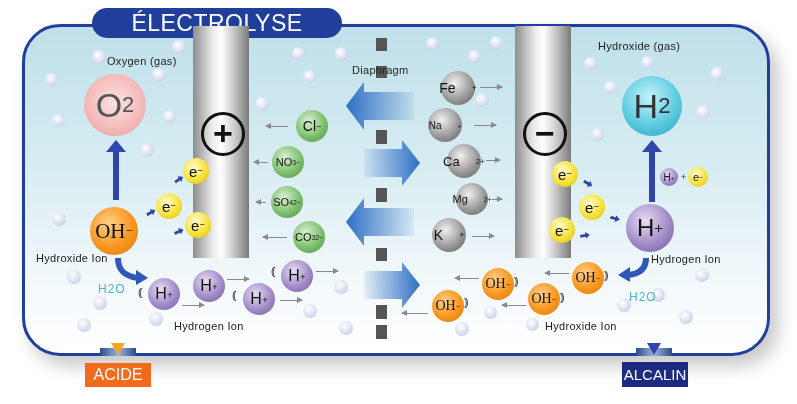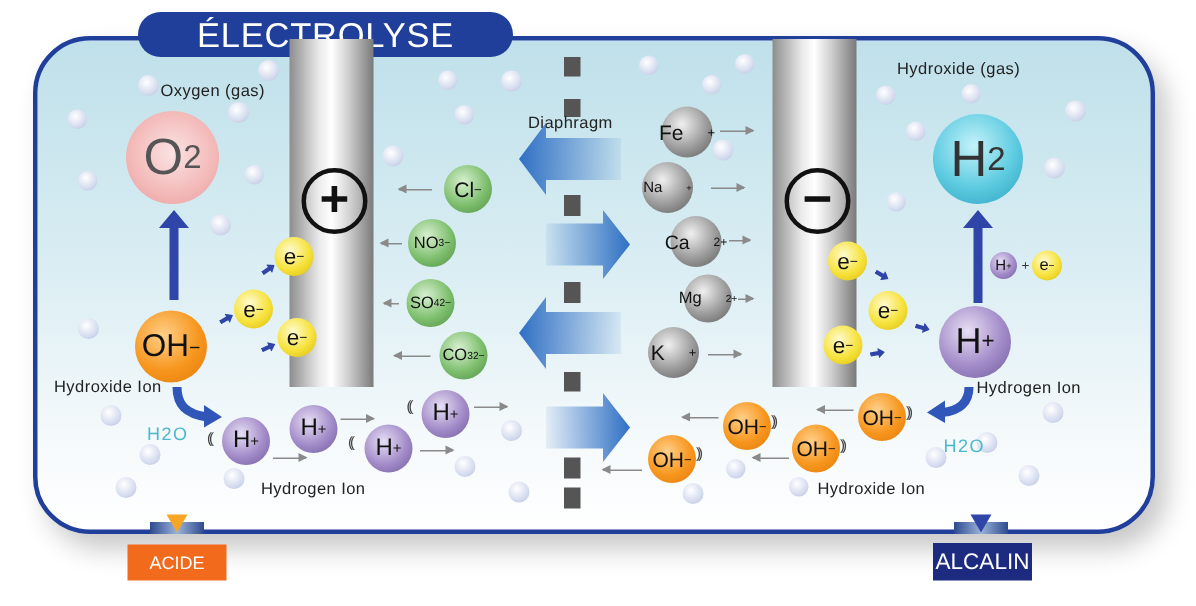--- a/index.html
+++ b/index.html
@@ -10,37 +10,37 @@
   .title-pill{position:absolute;left:92px;top:8px;width:250px;height:30px;border-radius:16px;background:#1f3f9a;color:#fff;
     font-size:23px;text-align:center;line-height:30px;letter-spacing:0.5px;}
   .electrode{position:absolute;width:56px;background:linear-gradient(90deg,#8d8d8d 0%,#e9e9e9 35%,#ffffff 50%,#cfcfcf 70%,#7a7a7a 100%);}
   .sign{position:absolute;width:38px;height:38px;border:3px solid #111;border-radius:50%;background:rgba(255,255,255,0.15);
     font-size:34px;line-height:36px;text-align:center;font-weight:bold;color:#111;}
   .label{position:absolute;font-size:11px;color:#222;white-space:nowrap;letter-spacing:0.3px;}
   .h2o{position:absolute;font-size:12px;color:#4bb8d0;letter-spacing:1px;}
   .ball{position:absolute;border-radius:50%;display:flex;align-items:center;justify-content:center;color:#111;white-space:nowrap;}
   .gas-o2{background:radial-gradient(circle at 50% 45%,#fbe3e3 0%,#f3b9b8 60%,#e79a98 100%);color:#555;}
   .gas-h2{background:radial-gradient(circle at 45% 35%,#c4f2fa 0%,#5dcbe0 55%,#2aa1bf 100%);color:#333;}
-  .oh{background:radial-gradient(circle at 40% 35%,#ffd08a 0%,#f7961e 55%,#e07a0a 100%);}
+  .oh{background:radial-gradient(circle at 40% 35%,#ffd08a 0%,#f7961e 55%,#e07a0a 100%);font-family:Liberation Serif, serif;}
   .hplus{background:radial-gradient(circle at 40% 35%,#e7def4 0%,#a28bc8 55%,#6f5a9c 100%);}
   .eminus{background:radial-gradient(circle at 40% 35%,#fffbd0 0%,#f6e23a 55%,#d9b90d 100%);}
   .anion{background:radial-gradient(circle at 40% 35%,#d9f0d2 0%,#7ebf6e 55%,#4f8e41 100%);}
   .cation{background:radial-gradient(circle at 40% 35%,#f0f0f0 0%,#9a9a9a 55%,#5a5a5a 100%);gap:16px;}
   .bubble{position:absolute;border-radius:50%;background:radial-gradient(circle at 40% 35%,#ffffff 0%,#d5dcef 60%,#b3bedb 100%);}
   .dash{position:absolute;left:376px;width:11px;background:#555;}
   .big-arrow{position:absolute;height:38px;}
   .thin-arrow{position:absolute;height:1px;background:#8a8a8a;}
   .thin-arrow::after{content:"";position:absolute;top:-3px;border-top:3.5px solid transparent;border-bottom:3.5px solid transparent;}
   .ta-r::after{right:-1px;border-left:6px solid #8a8a8a;}
   .ta-l::after{left:-1px;border-right:6px solid #8a8a8a;}
   .blue-up{position:absolute;width:6px;background:#2f45a8;}
   .blue-up::before{content:"";position:absolute;top:-12px;left:-7px;border-left:10px solid transparent;border-right:10px solid transparent;border-bottom:12px solid #2f45a8;}
   .mini{position:absolute;width:10px;height:7px;background:#2f45a8;clip-path:polygon(0 30%,55% 30%,55% 0,100% 50%,55% 100%,55% 70%,0 70%);}
   .waves{position:absolute;font-size:10px;color:#444;letter-spacing:-2px;}
-  .tag{position:absolute;color:#fff;font-size:12px;text-align:center;}
+  .tag{position:absolute;color:#fff;font-size:16px;text-align:center;}
   .sub{font-size:0.62em;vertical-align:-0.2em;}
   .sup{font-size:0.62em;vertical-align:0.55em;}
 </style>
 </head>
 <body>
 
 <div class="frame"></div>
 <div class="title-pill">ÉLECTROLYSE</div>
 
 <div>
@@ -89,21 +89,21 @@
 
 <div>
   <div class="dash" style="top:38px;height:13px"></div>
   <div class="dash" style="top:66px;height:12px"></div>
   <div class="dash" style="top:130px;height:14px"></div>
   <div class="dash" style="top:188px;height:14px"></div>
   <div class="dash" style="top:248px;height:13px"></div>
   <div class="dash" style="top:305px;height:14px"></div>
   <div class="dash" style="top:325px;height:14px"></div>
 </div>
-<div class="label" style="left:352px;top:76px">Diaphragm</div>
+<div class="label" style="left:352px;top:64px">Diaphragm</div>
 
 <svg class="big-arrow" style="left:346px;top:82px;width:68px;height:48px" viewBox="0 0 68 48">
   <defs>
       <linearGradient id="gl" x1="0" x2="1">
         <stop offset="0" stop-color="#2f6fc4"></stop>
         <stop offset="1" stop-color="#2f6fc4" stop-opacity="0.08"></stop>
       </linearGradient>
     </defs>
   <polygon points="0,24 18,0 18,10 68,10 68,38 18,38 18,48" fill="url(#gl)"></polygon>
 </svg>

